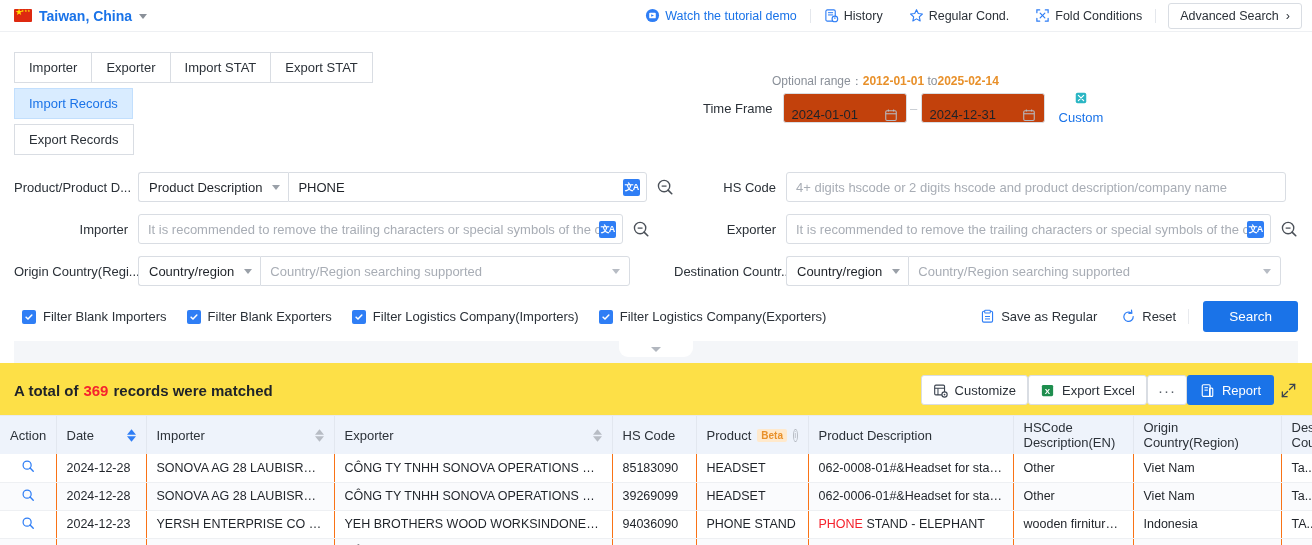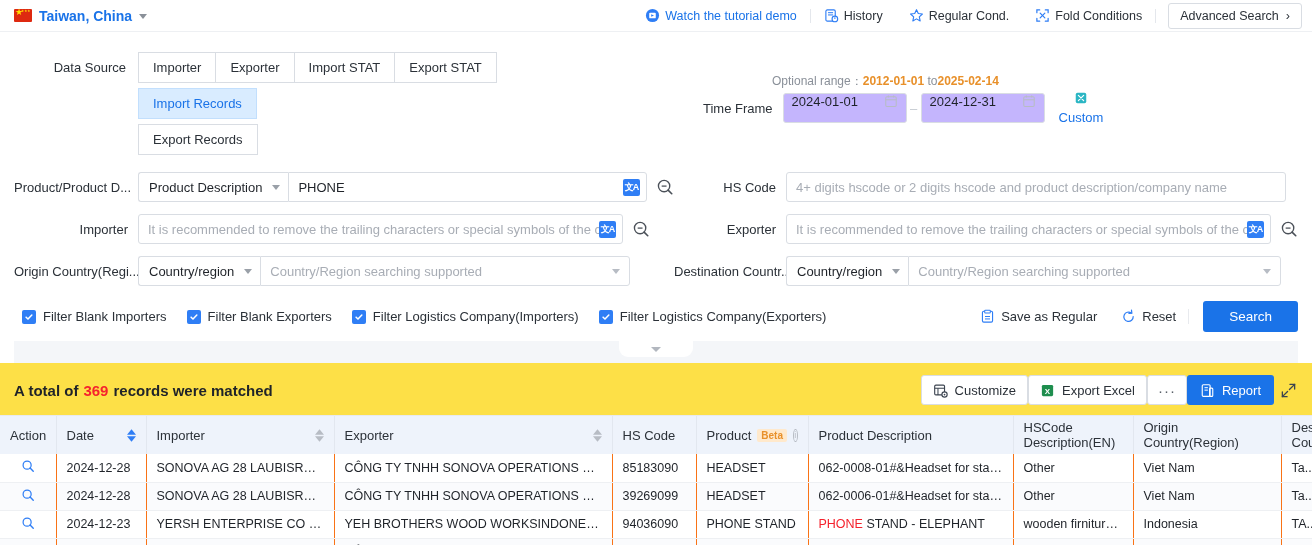--- a/index.html
+++ b/index.html
@@ -85,21 +85,21 @@
     margin-right: -1px; margin-bottom: 5px; white-space: nowrap;
   }
   .ds-btn.active { background: #d9ecff; color: #1a73e8; border-color: #c2dffd; position: relative; z-index: 2; }
   .ds-row2 { width: 100%; display: flex; }
 
   
   .tf-wrap { position: absolute; left: 703px; top: 59px; display: flex; align-items: center; }
   .tf-label { font-size: 13px; color: #2b3138; margin-right: 10px; }
   .date-input {
     width: 124px; height: 30px; border: 1px solid #d9dde3; border-radius: 3px;
-    display: flex; align-items: flex-start; padding: 0 8px; background: #c4b5fd;
+    display: flex; align-items: flex-end; padding: 0 8px; background: #c2410c;
     font-size: 13px; color: #1f2329; cursor: pointer;
   }
   .date-input .dtext { flex: 1; }
   .tf-dash { width: 14px; text-align: center; color: #c4c9d0; }
   .custom-link { display: flex; align-items: center; gap: 5px; margin-left: 14px; color: #1a73e8; font-size: 13px; cursor: pointer; flex-direction: column; }
 
   
   .frow { display: flex; align-items: center; margin-bottom: 7px; }
   .tinput {
     height: 30px; border: 1px solid #d9dde3; border-radius: 3px; background: #fff;
@@ -271,21 +271,20 @@
 </div>
 
 <div class="panel">
 
   <div class="optional-range">
     <span class="lbl">Optional range：</span><span class="val">2012-01-01</span>
     <span class="lbl">to</span><span class="val">2025-02-14</span>
   </div>
 
   <div class="ds-row">
-    <div class="ds-label">Data Source</div>
     <div class="ds-group">
       <div class="ds-btn">Importer</div>
       <div class="ds-btn">Exporter</div>
       <div class="ds-btn">Import STAT</div>
       <div class="ds-btn">Export STAT</div>
       <div class="ds-btn active">Import Records</div>
       <div class="ds-row2">
         <div class="ds-btn">Export Records</div>
       </div>
     </div>

